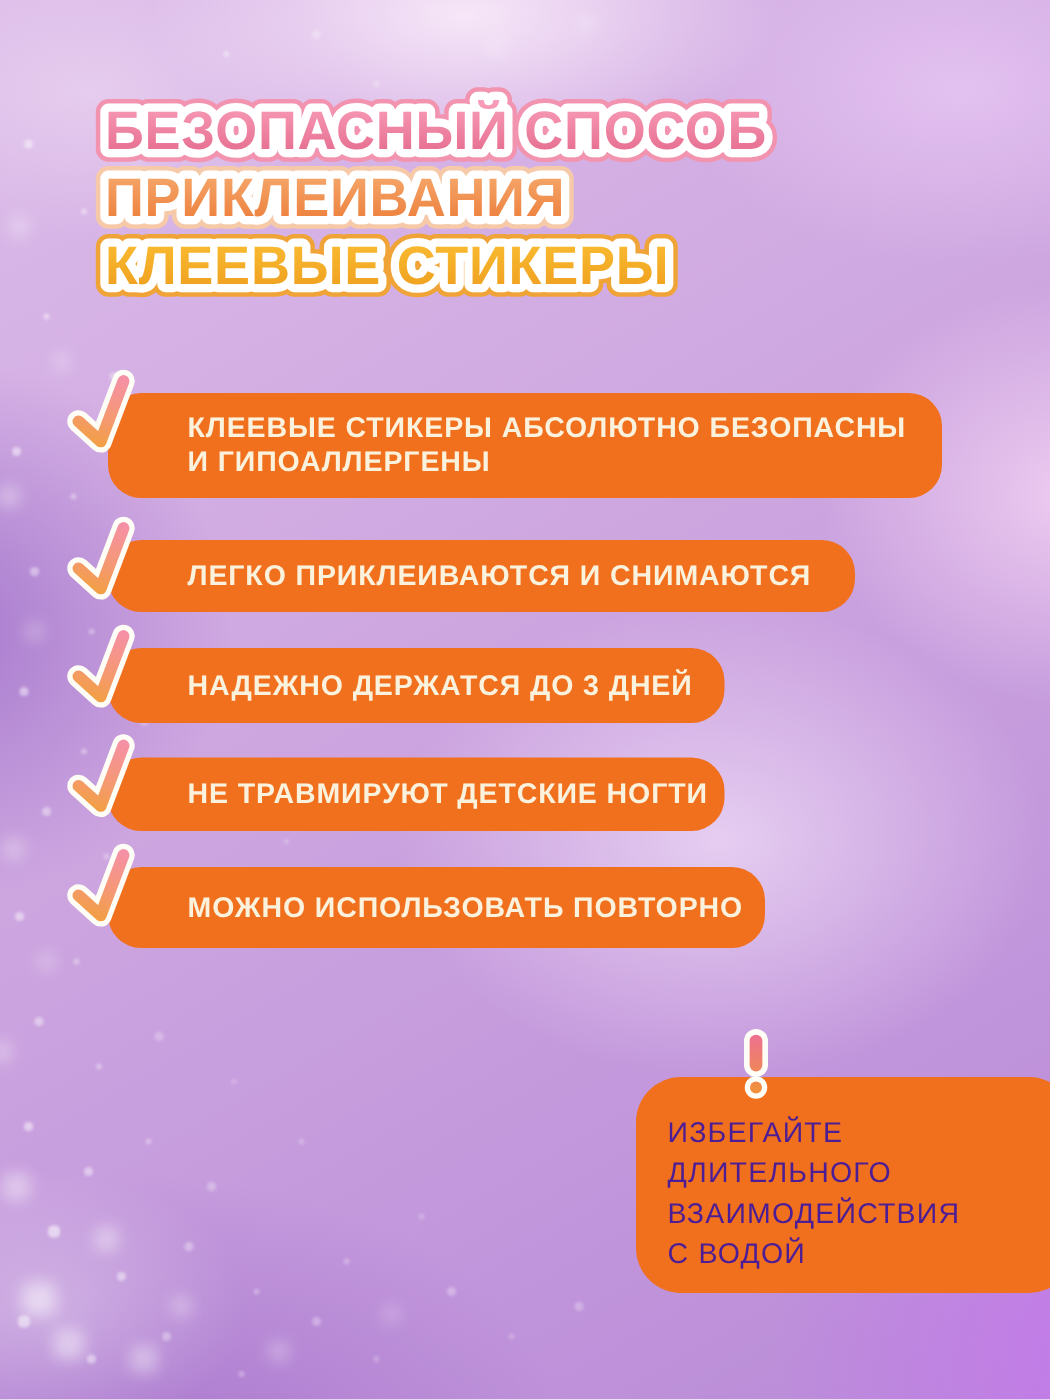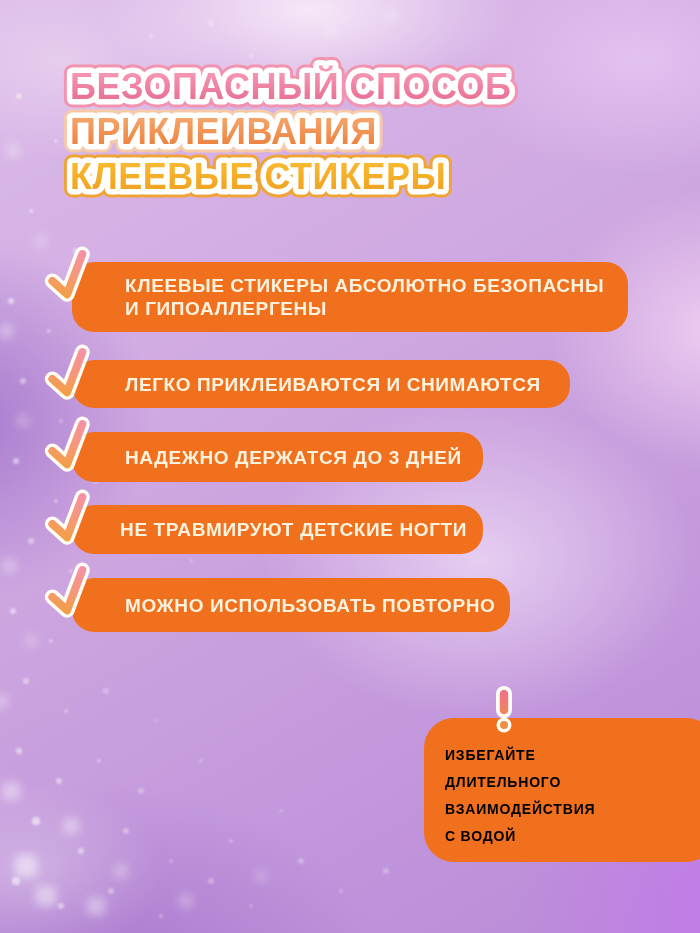--- a/index.html
+++ b/index.html
@@ -84,33 +84,33 @@
     position:absolute;left:72px;background:#f1701e;border-radius:22px;
     display:flex;align-items:center;box-sizing:border-box;padding-left:21px;padding-right:16px;
   }
   .benefit-label{
     color:#fbf2de;font-weight:bold;font-size:19px;line-height:23px;
     letter-spacing:.6px;white-space:pre;margin-left:32px;
   }
   .b1{top:262px;width:556px;height:70px;}
   .b2{top:360px;width:498px;height:48px;text-align:center;}
   .b3{top:432px;width:411px;height:50px;}
-  .b4{top:505px;width:411px;height:49px;justify-content:flex-end;}
+  .b4{top:505px;width:411px;height:49px;}
   .b5{top:578px;width:438px;height:54px;}
 
   .check{position:absolute;left:42px;width:52px;height:62px;overflow:visible;z-index:3;}
   .c1{top:246px;} .c2{top:344px;} .c3{top:416px;} .c4{top:489px;} .c5{top:562px;}
 
   .warning-box{
     position:absolute;left:424px;top:718px;width:292px;height:144px;
     background:#f1701e;border-radius:30px;box-sizing:border-box;
     padding:24px 14px 0 21px;
   }
   .warning-label{
-    color:#000000;font-weight:bold;font-size:14px;line-height:27px;
+    color:#4c1d95;font-weight:normal;font-size:19px;line-height:27px;
     letter-spacing:.8px;white-space:pre;
   }
   .excl{position:absolute;left:490px;top:684px;width:28px;height:50px;overflow:visible;z-index:3;}
   .defs-holder{position:absolute;width:0;height:0;}
 </style>
 </head>
 <body>
 
 <svg class="defs-holder" aria-hidden="true">
   <defs>

